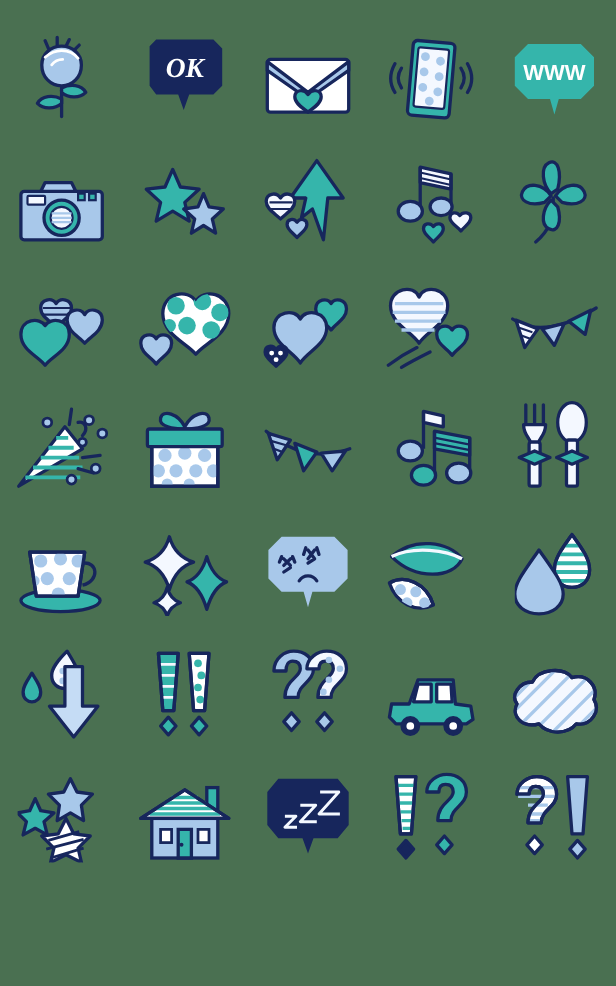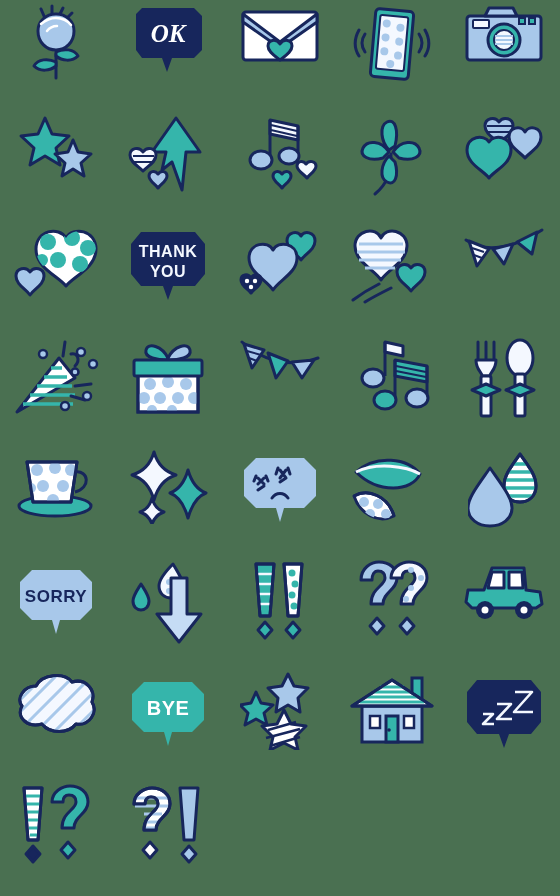--- a/index.html
+++ b/index.html
@@ -10,21 +10,21 @@
     overflow:hidden;
   }
   #grid{
     width:560px;height:896px;
     display:grid;
     grid-template-columns:repeat(5,112px);
     grid-template-rows:repeat(8,112px);
   }
   .cell{
     width:112px;height:112px;
-    display:flex;align-items:flex-start;justify-content:center;
+    display:flex;align-items:flex-end;justify-content:center;
     position:relative;
   }
   .cell svg{display:block;}
   .sr{position:absolute;width:1px;height:1px;overflow:hidden;clip:rect(0 0 0 0);white-space:nowrap;}
 </style>
 </head>
 <body style="background: rgb(74, 112, 81);">
 
 <div id="grid">
 
@@ -73,20 +73,26 @@
           <circle cx="48" cy="27" r="4"></circle>
         <circle cx="34" cy="38" r="4"></circle>
           <circle cx="48" cy="41" r="4"></circle>
         <circle cx="34" cy="52" r="4"></circle>
           <circle cx="48" cy="55" r="4"></circle>
         <circle cx="41" cy="64" r="4"></circle>
       </g>
     </svg>
   </div>
 
+  <div class="cell">
+    <svg width="88" height="82" viewBox="0 0 88 82">
+      <path d="M8 22 L20 10 L68 10 L80 22 L80 48 L68 60 L48 60 L44 74 L40 60 L20 60 L8 48 Z" fill="#35b5ab"></path>
+      <text x="44" y="43" text-anchor="middle" fill="#ffffff" font-size="20" font-weight="bold" letter-spacing="0">WWW</text>
+    </svg>
+  </div>
 
   <div class="cell">
     <svg width="86" height="66" viewBox="0 0 86 66">
       <rect x="6" y="16" width="74" height="44" rx="3" fill="#a8c8ea" stroke="#17265c" stroke-width="3"></rect>
       <path d="M24 16 L28 8 L52 8 L56 16 Z" fill="#a8c8ea" stroke="#17265c" stroke-width="3" stroke-linejoin="round"></path>
       <rect x="12" y="20" width="16" height="8" rx="1" fill="#f4f8ff" stroke="#17265c" stroke-width="2"></rect>
       <rect x="58" y="18" width="6" height="6" fill="#35b5ab" stroke="#17265c" stroke-width="2"></rect>
       <rect x="68" y="18" width="6" height="6" fill="#35b5ab" stroke="#17265c" stroke-width="2"></rect>
       <circle cx="43" cy="40" r="16" fill="#35b5ab" stroke="#17265c" stroke-width="3"></circle>
       <circle cx="43" cy="40" r="10" fill="#f4f8ff" stroke="#17265c" stroke-width="2"></circle>
@@ -164,27 +170,20 @@
           <circle cx="58" cy="14" r="8"></circle>
         <circle cx="74" cy="24" r="8"></circle>
           <circle cx="44" cy="36" r="8"></circle>
         <circle cx="66" cy="40" r="8"></circle>
           <circle cx="28" cy="36" r="6"></circle>
       </g>
       <path d="M16 48 C12 42 2 44 2 52 C2 61 12 65 16 71 C20 65 30 61 30 52 C30 44 20 42 16 48 Z" fill="#a8c8ea" stroke="#17265c" stroke-width="3" stroke-linejoin="round"></path>
     </svg>
   </div>
 
-  <div class="cell">
-    <svg width="90" height="84" viewBox="0 0 90 84">
-      <path d="M8 20 L18 8 L72 8 L82 20 L82 50 L72 62 L50 62 L45 76 L40 62 L18 62 L8 50 Z" fill="#17265c"></path>
-      <text x="45" y="33" text-anchor="middle" fill="#f4f8ff" font-size="16" font-weight="bold" letter-spacing="0.5">THANK</text>
-      <text x="45" y="53" text-anchor="middle" fill="#f4f8ff" font-size="16" font-weight="bold" letter-spacing="0.5">YOU</text>
-    </svg>
-  </div>
 
   <div class="cell">
     <svg width="82" height="72" viewBox="0 0 82 72">
       <path d="M62 12 C59 6 48 8 48 17 C48 26 58 30 62 36 C66 30 76 26 76 17 C76 8 65 6 62 12 Z" fill="#35b5ab" stroke="#17265c" stroke-width="3" stroke-linejoin="round"></path>
       <path d="M34 26 C29 16 10 19 10 34 C10 49 28 56 34 66 C40 56 58 49 58 34 C58 19 39 16 34 26 Z" fill="#a8c8ea" stroke="#17265c" stroke-width="3" stroke-linejoin="round"></path>
       <path d="M10 54 C7 49 0 50 0 56 C0 62 7 65 10 69 C13 65 20 62 20 56 C20 50 13 49 10 54 Z" fill="#17265c" stroke="#17265c" stroke-width="3" stroke-linejoin="round" transform="translate(2,0)"></path>
       <g fill="#ffffff">
           <circle cx="8" cy="57" r="2.2"></circle>
           <circle cx="16" cy="57" r="2.2"></circle>
           <circle cx="12" cy="63" r="2.2"></circle>
@@ -383,26 +382,20 @@
         </defs>
       <path d="M52 6 C62 20 68 28 68 38 C68 48 61 54 52 54 C43 54 36 48 36 38 C36 28 42 20 52 6 Z" fill="#ffffff" stroke="#17265c" stroke-width="3" stroke-linejoin="round"></path>
       <g clip-path="url(#dropclip)" stroke="#35b5ab" stroke-width="3.5">
         <path d="M34 16 H70 M34 24 H70 M34 32 H70 M34 40 H70 M34 48 H70"></path>
       </g>
       <path d="M52 6 C62 20 68 28 68 38 C68 48 61 54 52 54 C43 54 36 48 36 38 C36 28 42 20 52 6 Z" fill="none" stroke="#17265c" stroke-width="3" stroke-linejoin="round"></path>
       <path d="M22 20 C36 40 44 50 44 60 C44 71 34 78 22 78 C10 78 0 71 0 60 C0 50 8 40 22 20 Z" fill="#a8c8ea" stroke="#17265c" stroke-width="3" stroke-linejoin="round"></path>
     </svg>
   </div>
 
-  <div class="cell">
-    <svg width="88" height="82" viewBox="0 0 88 82">
-      <path d="M8 22 L20 10 L68 10 L80 22 L80 48 L68 60 L48 60 L44 74 L40 60 L20 60 L8 48 Z" fill="#a8c8ea"></path>
-      <text x="44" y="42" text-anchor="middle" fill="#17265c" font-size="17" font-weight="bold" letter-spacing="0.5">SORRY</text>
-    </svg>
-  </div>
 
   <div class="cell">
     <svg width="78" height="84" viewBox="0 0 78 84">
       <path d="M44 4 C50 14 54 20 54 26 C54 34 48 38 42 38 C36 38 30 34 30 26 C30 20 34 14 44 4 Z" fill="#f4f8ff" stroke="#17265c" stroke-width="3" stroke-linejoin="round"></path>
       <g fill="#a8c8ea">
           <circle cx="40" cy="22" r="3"></circle>
           <circle cx="47" cy="27" r="3"></circle>
           <circle cx="40" cy="31" r="3"></circle>
         </g>
       <path d="M12 24 C17 32 20 36 20 41 C20 47 16 50 12 50 C8 50 4 47 4 41 C4 36 7 32 12 24 Z" fill="#35b5ab" stroke="#17265c" stroke-width="3" stroke-linejoin="round"></path>
@@ -465,26 +458,20 @@
       </clipPath>
         </defs>
       <path d="M22 14 C28 2 50 0 58 10 C72 6 82 18 78 30 C84 40 76 54 62 52 C54 62 36 62 28 52 C14 56 2 46 8 34 C2 26 10 14 22 14 Z" fill="#f4f8ff" stroke="#17265c" stroke-width="3" stroke-linejoin="round"></path>
       <g clip-path="url(#cloudclip)" stroke="#a8c8ea" stroke-width="3">
         <path d="M-10 20 L30 -20 M-10 32 L42 -20 M-10 44 L54 -20 M-10 56 L66 -20 M-4 68 L78 -14 M8 74 L88 -6 M20 80 L94 6 M34 84 L96 22 M48 88 L98 38"></path>
       </g>
       <path d="M22 14 C28 2 50 0 58 10 C72 6 82 18 78 30 C84 40 76 54 62 52 C54 62 36 62 28 52 C14 56 2 46 8 34 C2 26 10 14 22 14 Z" fill="none" stroke="#17265c" stroke-width="3" stroke-linejoin="round"></path>
     </svg>
   </div>
 
-  <div class="cell">
-    <svg width="88" height="82" viewBox="0 0 88 82">
-      <path d="M8 22 L20 10 L68 10 L80 22 L80 48 L68 60 L48 60 L44 74 L40 60 L20 60 L8 48 Z" fill="#35b5ab"></path>
-      <text x="44" y="43" text-anchor="middle" fill="#ffffff" font-size="20" font-weight="bold" letter-spacing="0.5">BYE</text>
-    </svg>
-  </div>
 
   <div class="cell">
     <svg width="80" height="78" viewBox="0 0 80 78">
       <path d="M48 2 L54 14 L68 16 L58 26 L60 40 L48 33 L36 40 L38 26 L28 16 L42 14 Z" fill="#a8c8ea" stroke="#17265c" stroke-width="3" stroke-linejoin="round"></path>
       <path d="M16 20 L21 31 L33 33 L24 41 L27 53 L16 47 L5 53 L8 41 L0 33 L11 31 Z" fill="#35b5ab" stroke="#17265c" stroke-width="3" stroke-linejoin="round"></path>
       <path d="M44 38 L51 52 L66 54 L55 65 L58 78 L44 71 L30 78 L33 65 L22 54 L37 52 Z" fill="#ffffff" stroke="#17265c" stroke-width="3" stroke-linejoin="round"></path>
       <g stroke="#17265c" stroke-width="2.5">
           <path d="M28 58 L56 50 M26 66 L60 57 M30 74 L60 65"></path>
         </g>
     </svg>

